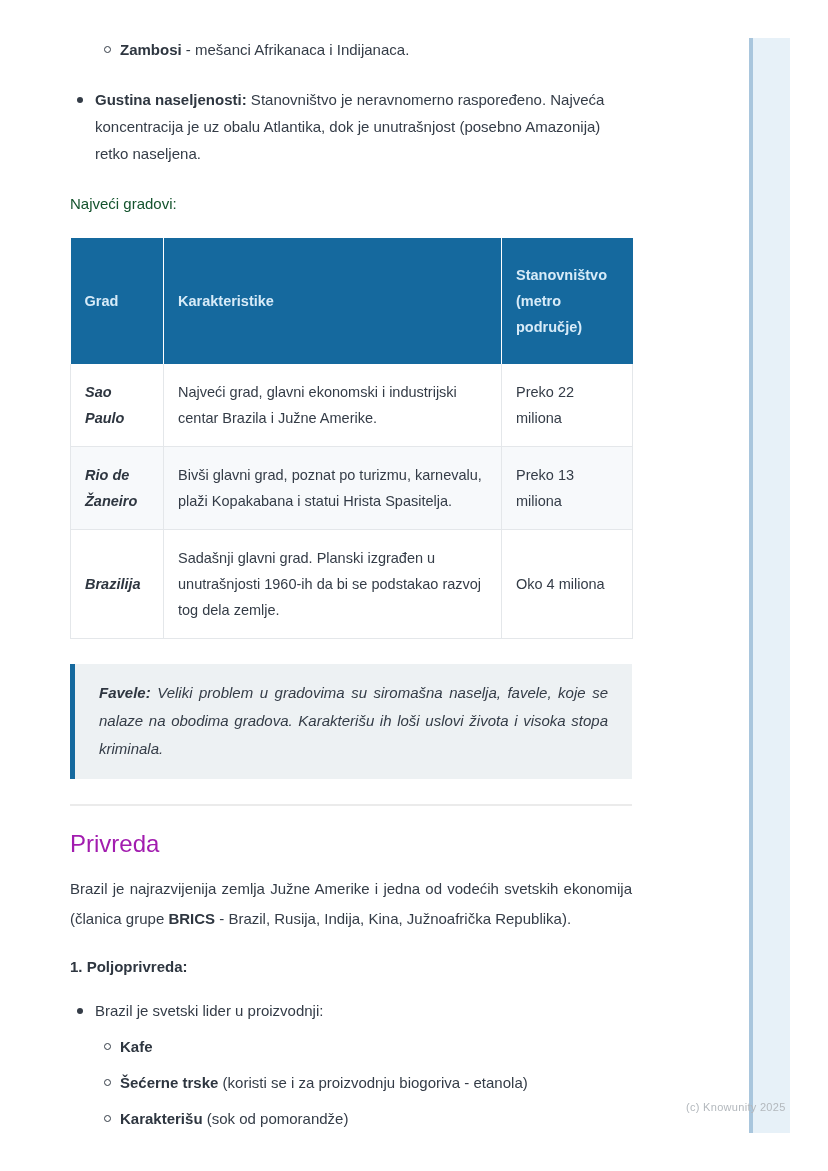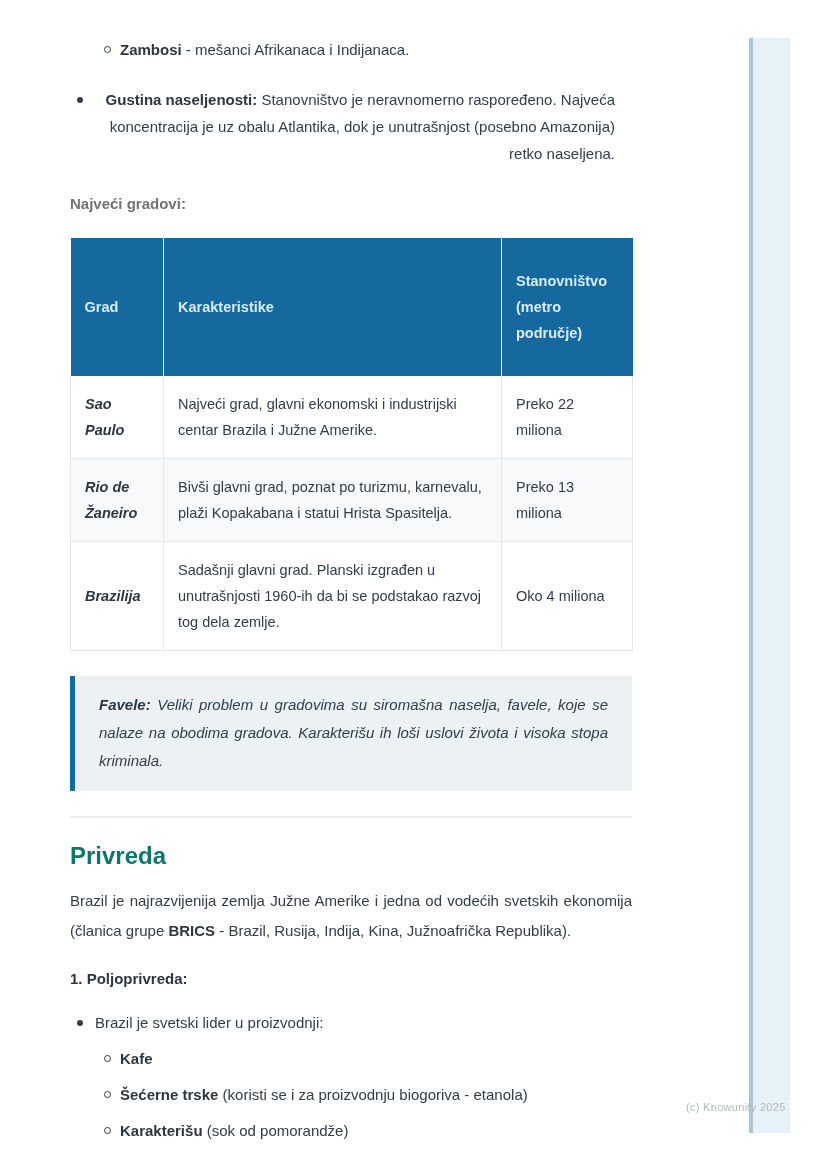--- a/index.html
+++ b/index.html
@@ -27,37 +27,37 @@
   }
   .ring {
     width: 7px; height: 7px; border-radius: 50%; border: 1.5px solid #343c47;
     display: inline-block; margin-top: 10px; background: transparent;
   }
   .li-main .marker-cell { width: 25px; padding-left: 7px; }
   .li-sub { margin-left: 34px; }
   .li-sub .marker-cell { width: 16px; }
   .li-text { flex: 1 1 auto; }
 
-  .top-main-item .li-text { max-width: 520px; text-align: right; }
-
-  .section-label { font-weight: bold; color: #737373; margin-top: 23px; }
+  .top-main-item .li-text { max-width: 520px; }
+
+  .section-label { font-weight: normal; color: #14532d; margin-top: 23px; }
 
   
   table.cities {
     margin-top: 21px;
     width: 562px; border-collapse: collapse; table-layout: fixed;
     font-size: 14.5px; line-height: 26px;
   }
   table.cities col.c1 { width: 93px; }
   table.cities col.c2 { width: 338px; }
   table.cities col.c3 { width: 131px; }
   table.cities th {
     background: #15699e; color: #d7ebf8; font-weight: bold;
     text-align: left; vertical-align: middle;
-    padding: 30px 14px; border-right: 1px solid #ffffff;
+    padding: 24px 14px; border-right: 1px solid #ffffff;
   }
   table.cities th:last-child { border-right: none; }
   table.cities td {
     padding: 15px 14px; vertical-align: middle;
     border: 1px solid #e4e7ea; border-top: none;
     background: #ffffff;
   }
   table.cities tr.alt td { background: #f7f9fb; }
   table.cities td.city { font-weight: bold; color: #2e3640; font-style: italic; }
 
@@ -69,22 +69,22 @@
     padding: 15px 24px 16px 24px;
     text-align: justify;
     line-height: 28px;
     font-style: italic;
   }
 
   .divider { margin-top: 25px; border: none; border-top: 2px solid #ebebeb; height: 0; }
 
   .h2 {
     margin-top: 22px;
-    font-size: 24px; line-height: 32px; font-weight: bold;
-    color: #0f766e;
+    font-size: 24px; line-height: 32px; font-weight: normal;
+    color: #a21caf;
   }
 
   .para { margin-top: 14px; text-align: justify; line-height: 30px; }
 
   .numbered-label { margin-top: 19px; font-weight: bold; color: #2e3640; }
 
   .bottom-list { margin-top: 17px; }
   .product-item { margin-top: 9px; }
 
   

